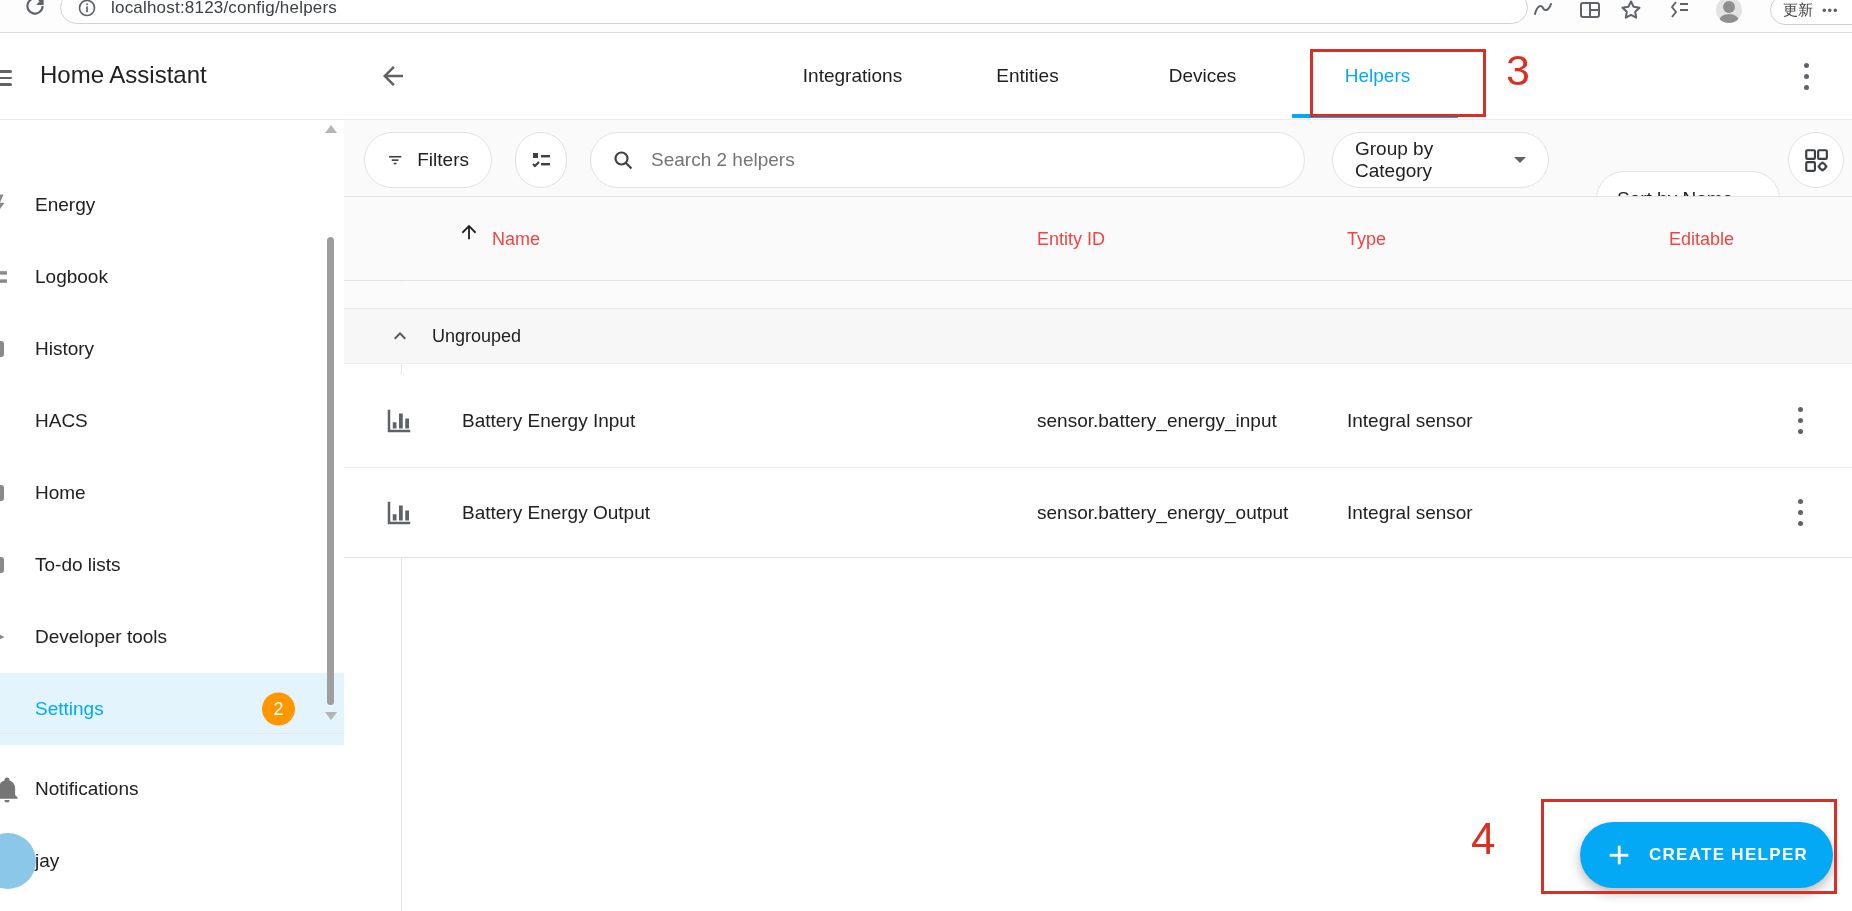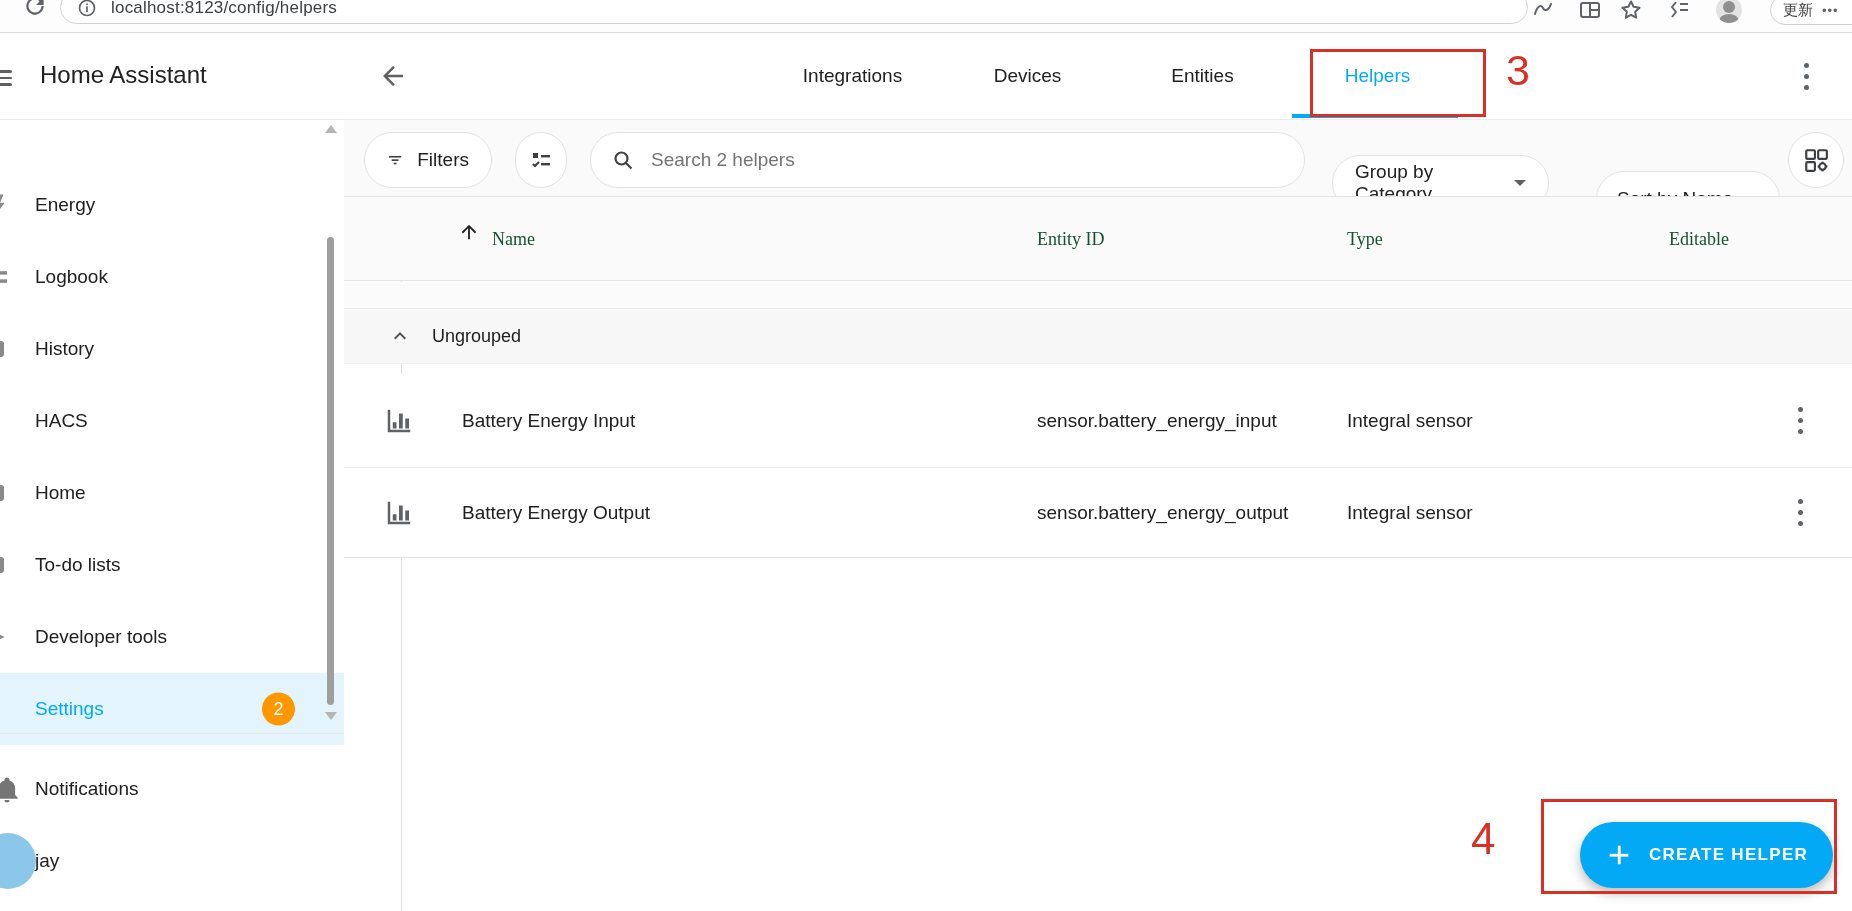--- a/index.html
+++ b/index.html
@@ -80,31 +80,31 @@
   #toolbar { left:344px; top:119px; width:1508px; height:77px; background:#fafafa;
     border-top:1px solid #ececec; }
   .pill { position:absolute; top:132px; height:56px; background:#fff; border:1px solid #e2e2e2;
     border-radius:28px; display:flex; align-items:center; font-size:19px; color:#212121; }
   #filters-button { left:364px; width:128px; padding:0 22px; gap:14px; }
   #selection-button { left:515px; width:52px; justify-content:center; }
   #search-pill { left:590px; width:715px; padding:0 20px; gap:16px; }
   #search-input { border:none; outline:none; background:transparent; font-size:19px;
     color:#212121; width:620px; font-family:inherit; }
   #search-input::placeholder { color:#757575; }
-  #group-by-button { left:1332px; width:217px; padding:0 22px; justify-content:space-between;margin-top:23px; }
+  #group-by-button { left:1332px; width:217px; padding:0 22px; justify-content:space-between; }
   #sort-by-button { left:1596px; width:184px; padding:11px 20px; justify-content:space-between;margin-top:39px; }
   #table-settings-button { left:1788px; width:56px; justify-content:center; }
   .caret { width:0; height:0; border-left:6px solid transparent; border-right:6px solid transparent;
     border-top:6px solid #5f6368; margin-left:10px; }
 
   
   #table-header { left:344px; top:196px; width:1508px; height:85px; background:#fafafa;
     border-top:1px solid #e3e3e3; border-bottom:1px solid #e3e3e3; }
   .th { position:absolute; top:50%; transform:translateY(-50%); font-size:18px;
-    font-weight:500; color:#14532d;font-family:Liberation Serif, serif; }
+    font-weight:500; color:#ef4444; }
   #sort-arrow { left:114px; top:24px; width:22px; height:22px; color:#212121; }
   #table-gap { left:344px; top:282px; width:1508px; height:26px; background:#fbfbfb; }
   #group-row { left:344px; top:308px; width:1508px; height:56px; background:#f7f7f7;
     border-top:1px solid #e8e8e8; border-bottom:1px solid #ededed; display:flex; align-items:center; }
   #group-chevron { position:absolute; left:44px; width:24px; height:24px; color:#555; }
   #group-label { position:absolute; left:88px; font-size:18px; font-weight:500; }
   .data-row { left:344px; width:1508px; background:#fff; }
   #row-0 { top:374px; height:94px; border-bottom:1px solid #ededed; }
   #row-1 { top:468px; height:90px; border-bottom:1px solid #e2e2e2; }
   .row-icon { position:absolute; left:40px; top:50%; transform:translateY(-50%);
@@ -251,22 +251,22 @@
 </div>
 
 <div id="main-header" class="abs"></div>
 <div id="back-button" class="abs">
   <svg width="30" height="30" viewBox="0 0 24 24">
     <path d="M20 11H7.8l5.6-5.6L12 4l-8 8 8 8 1.4-1.4L7.8 13H20v-2z" fill="#616161"></path>
   </svg>
 </div>
 <div id="tabs" class="abs">
   <div class="tab">Integrations</div>
+  <div class="tab">Entities</div>
   <div class="tab">Devices</div>
-  <div class="tab">Entities</div>
   <div class="tab active">Helpers</div>
 </div>
 <div id="tab-underline" class="abs"></div>
 <div id="header-kebab" class="kebab abs">
     <i></i>
     <i></i>
     <i></i>
   </div>
 
 <div id="ann-box-3" class="ann-box abs"></div>

